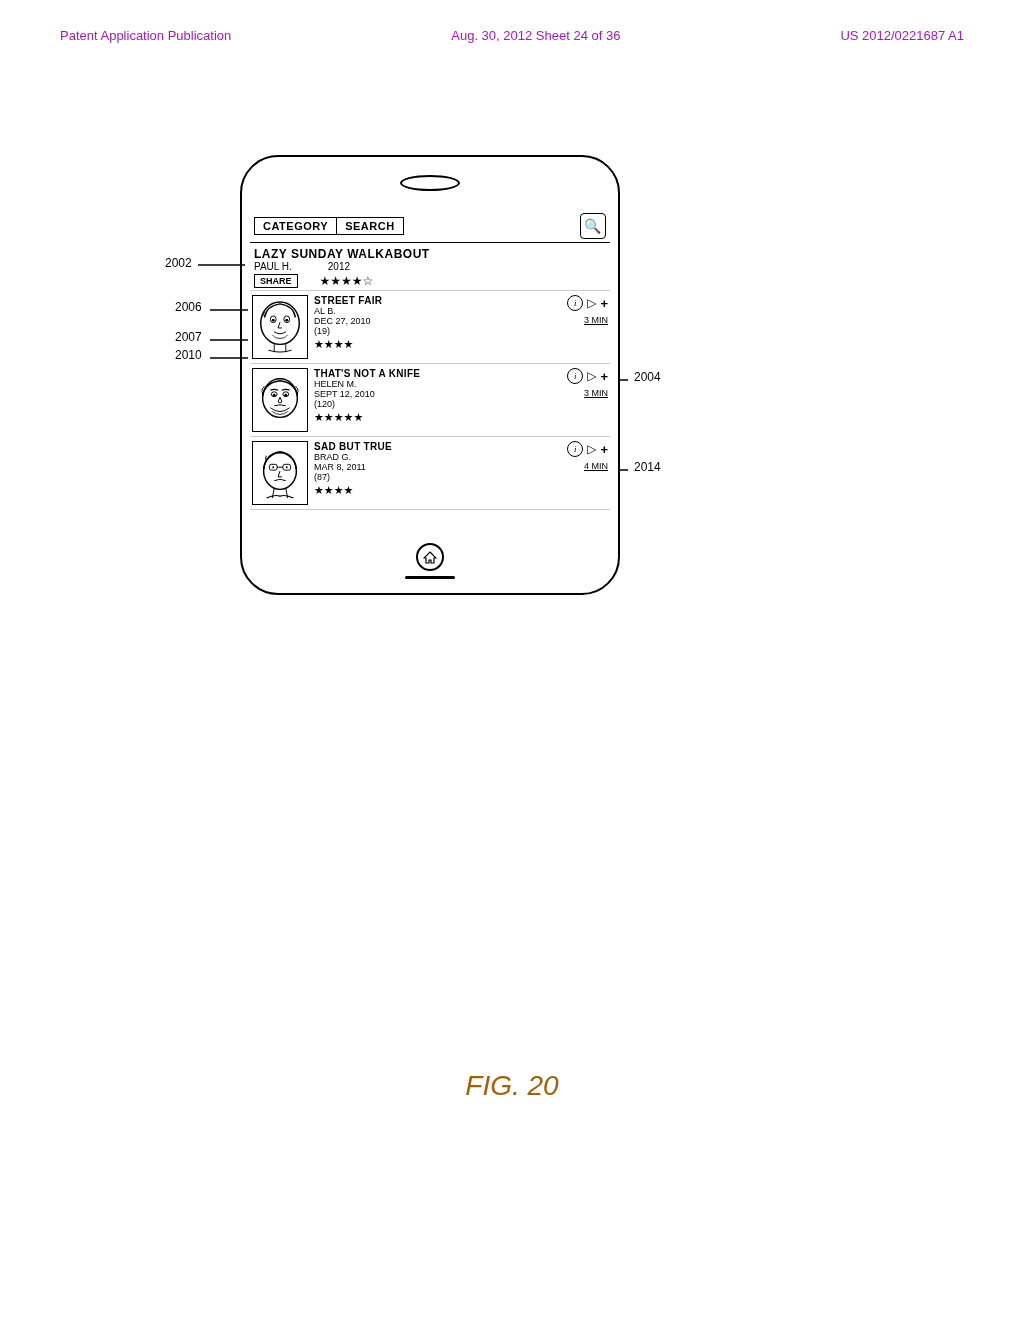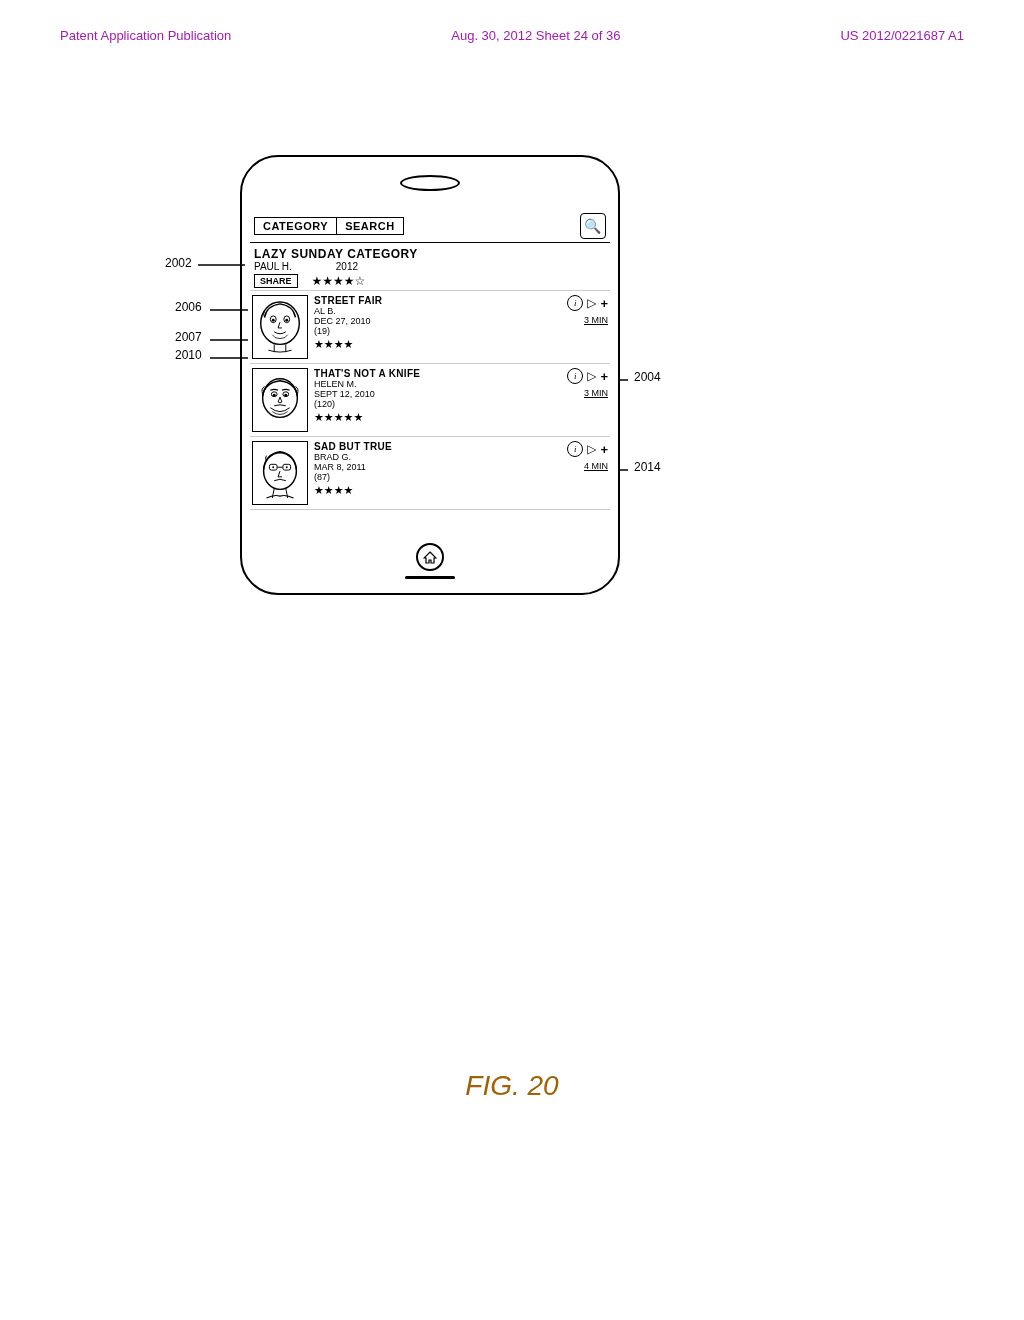--- a/index.html
+++ b/index.html
@@ -126,37 +126,37 @@
 
     .playlist-title {
       font-size: 12px;
       font-weight: bold;
       letter-spacing: 0.5px;
     }
 
     .playlist-meta {
       display: flex;
       align-items: center;
-      gap: 14px;
+      gap: 6px;
       font-size: 10px;
     }
 
     .playlist-author {
       font-size: 10px;
     }
 
     .playlist-year {
       font-size: 10px;
       margin-left: 30px;
     }
 
     .playlist-actions {
       display: flex;
       align-items: center;
-      gap: 14px;
+      gap: 22px;
       margin-top: 2px;
     }
 
     .share-btn {
       border: 1.5px solid #000;
       padding: 1px 5px;
       font-size: 9px;
       font-weight: bold;
       background: #fff;
     }
@@ -319,21 +319,21 @@
 
       <div class="top-bar">
         <div class="tab-category">CATEGORY</div>
         <div class="tab-search">SEARCH</div>
         <div class="search-icon-btn">
           <span>🔍</span>
         </div>
       </div>
 
       <div class="playlist-header">
-        <div class="playlist-title">LAZY SUNDAY CATEGORY</div>
+        <div class="playlist-title">LAZY SUNDAY WALKABOUT</div>
         <div class="playlist-meta">
           <span class="playlist-author">PAUL H.</span>
           <span class="playlist-year">2012</span>
         </div>
         <div class="playlist-actions">
           <div class="share-btn">SHARE</div>
           <div class="stars-row">★★★★☆</div>
         </div>
       </div>
 

